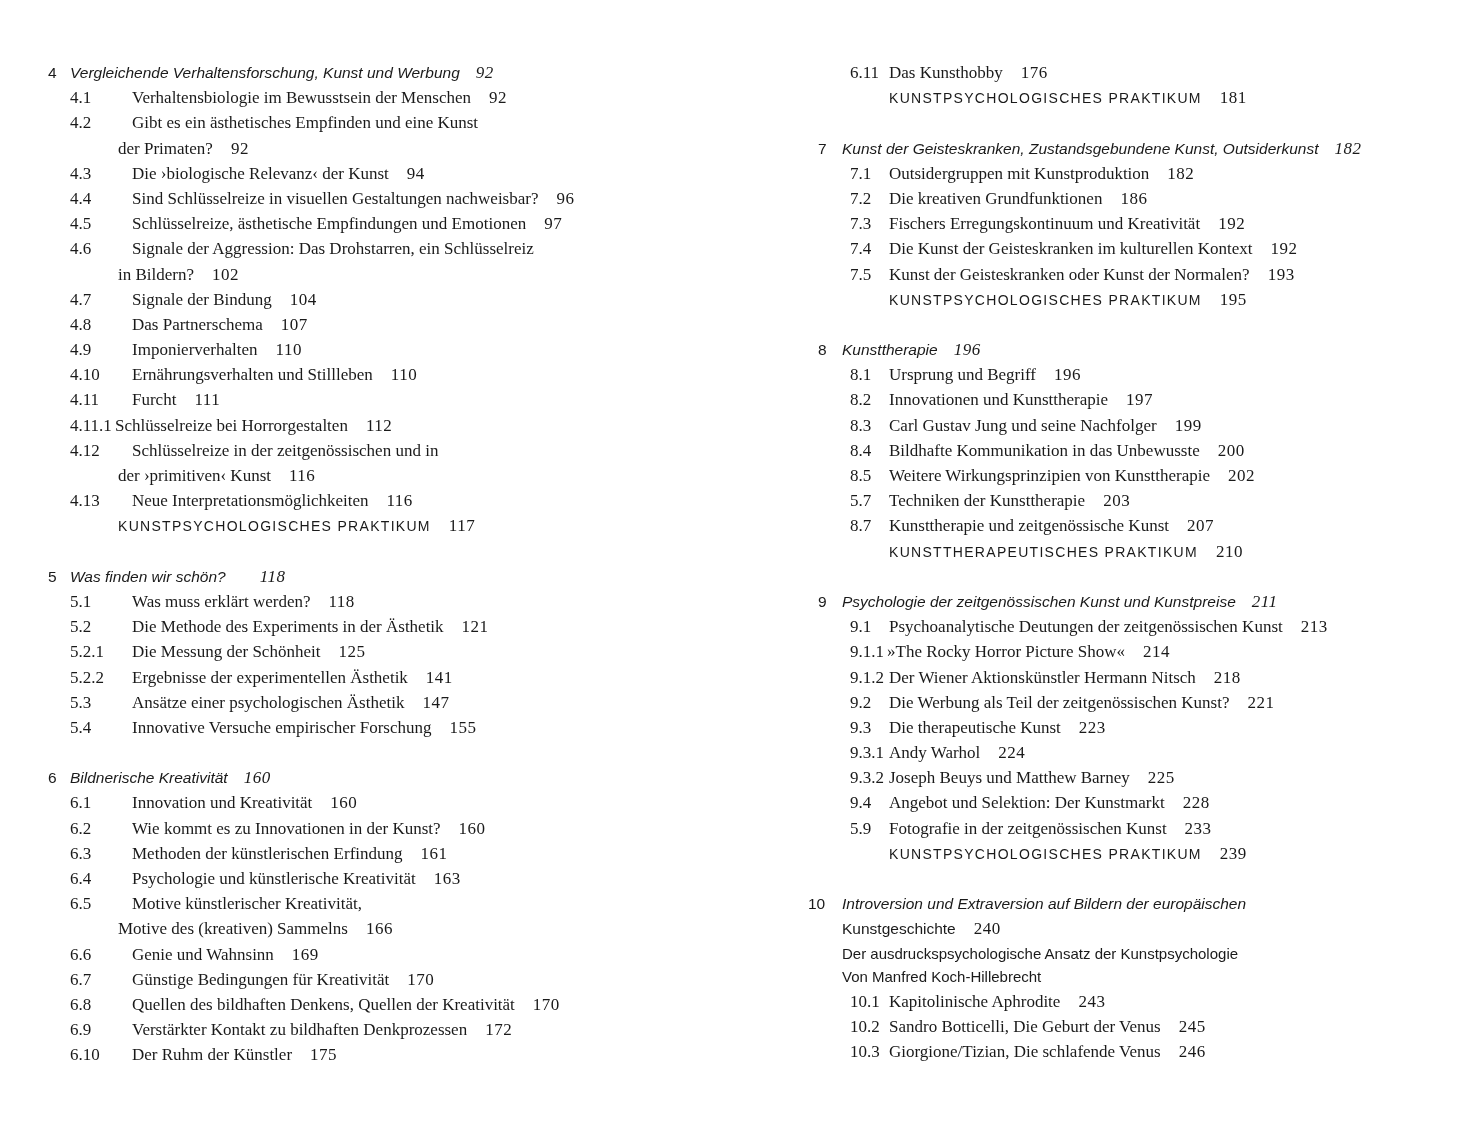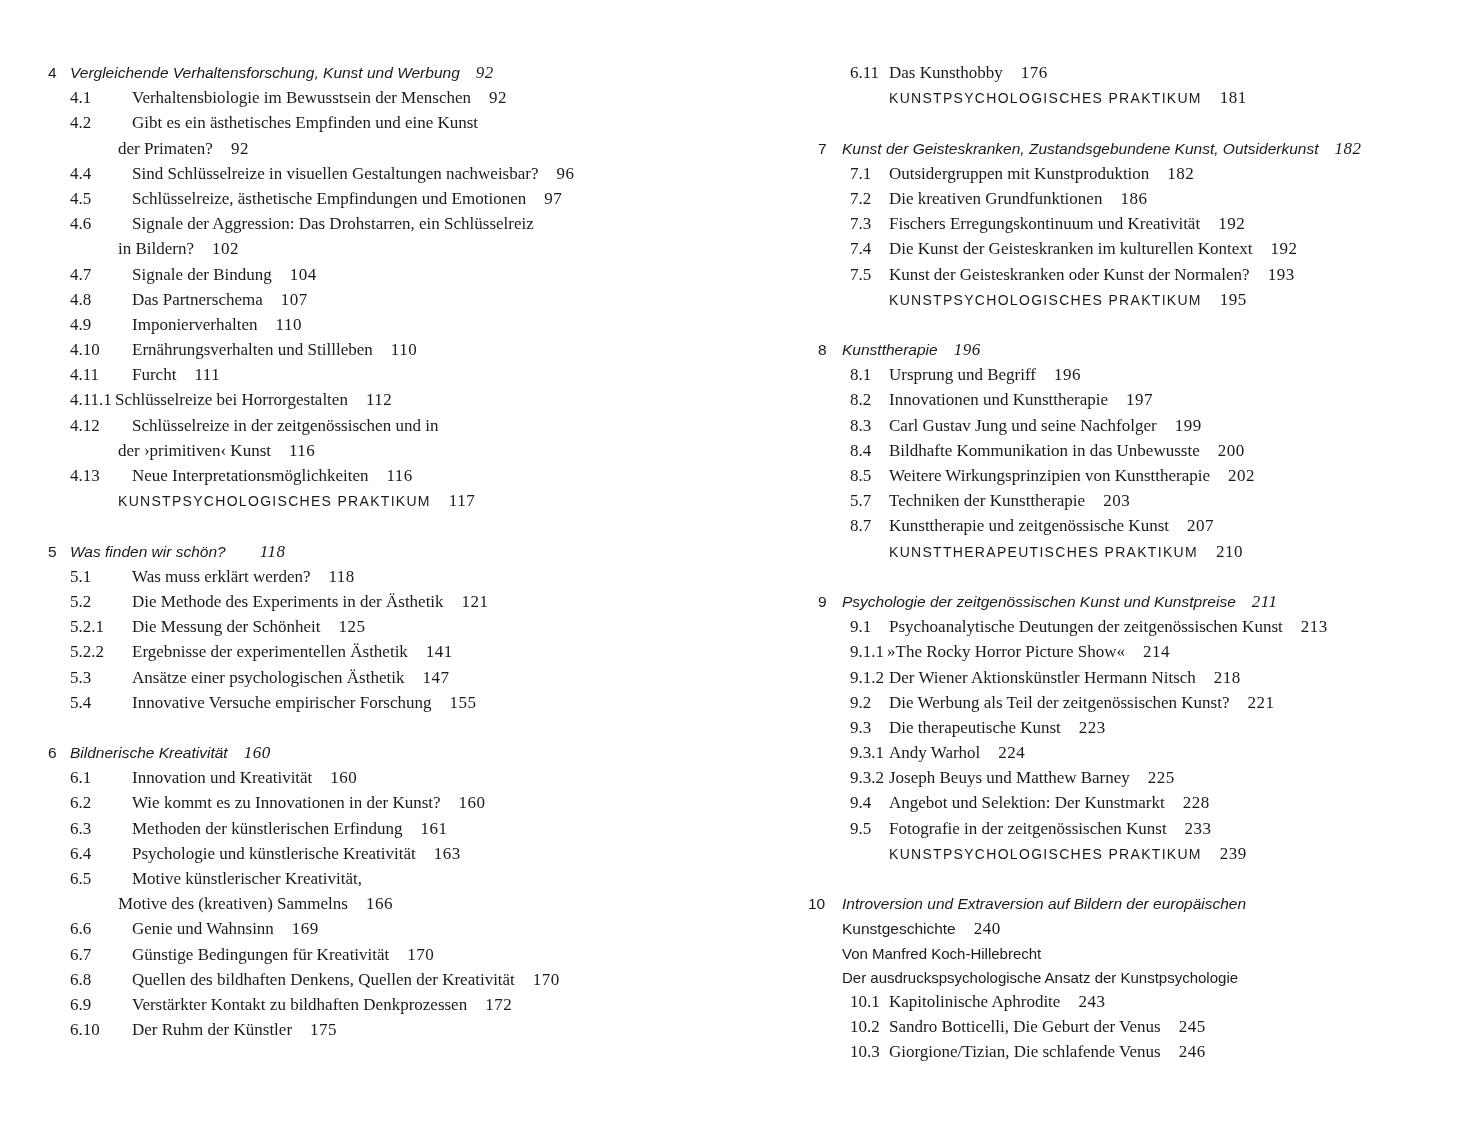--- a/index.html
+++ b/index.html
@@ -92,20 +92,24 @@
   </div>
 
   <div class="line">
     <span class="sec-num">4.2</span>
     <span class="sec-title">Gibt es ein ästhetisches Empfinden und eine Kunst</span>
   </div>
   <div class="line">
     <span class="cont"><span>der Primaten?</span><span class="page">92</span></span>
   </div>
 
+  <div class="line">
+    <span class="sec-num">4.3</span>
+    <span class="sec-title"><span>Die ›biologische Relevanz‹ der Kunst</span><span class="page">94</span></span>
+  </div>
 
   <div class="line">
     <span class="sec-num">4.4</span>
     <span class="sec-title"><span>Sind Schlüsselreize in visuellen Gestaltungen nachweisbar?</span><span class="page">96</span></span>
   </div>
 
   <div class="line">
     <span class="sec-num">4.5</span>
     <span class="sec-title"><span>Schlüsselreize, ästhetische Empfindungen und Emotionen</span><span class="page">97</span></span>
   </div>
@@ -397,43 +401,43 @@
     <span class="sec-num">9.3.2</span>
     <span class="sec-title"><span>Joseph Beuys und Matthew Barney</span><span class="page">225</span></span>
   </div>
 
   <div class="line">
     <span class="sec-num">9.4</span>
     <span class="sec-title"><span>Angebot und Selektion: Der Kunstmarkt</span><span class="page">228</span></span>
   </div>
 
   <div class="line">
-    <span class="sec-num">9.5</span>
+    <span class="sec-num">5.9</span>
     <span class="sec-title"><span>Fotografie in der zeitgenössischen Kunst</span><span class="page">233</span></span>
   </div>
 
   <div class="line">
     <span class="prak"><span>KUNSTPSYCHOLOGISCHES PRAKTIKUM</span><span class="page">239</span></span>
   </div>
 
   <div class="gap"></div>
 
   <div class="line">
     <span class="chap-num" style="left:-10px">10</span>
     <span class="chap-title">Introversion und Extraversion auf Bildern der europäischen</span>
   </div>
   <div class="line">
     <span class="subline"><span>Kunstgeschichte</span><span class="page">240</span></span>
   </div>
+  <div class="line" style="height:23.5px;line-height:23.5px">
+    <span class="subline" style="font-size:15px">Der ausdruckspsychologische Ansatz der Kunstpsychologie</span>
+  </div>
   <div class="line" style="height:24px;line-height:24px">
     <span class="subline" style="font-size:15px">Von Manfred Koch-Hillebrecht</span>
   </div>
-  <div class="line" style="height:23.5px;line-height:23.5px">
-    <span class="subline" style="font-size:15px">Der ausdruckspsychologische Ansatz der Kunstpsychologie</span>
-  </div>
 
   <div class="line">
     <span class="sec-num">10.1</span>
     <span class="sec-title"><span>Kapitolinische Aphrodite</span><span class="page">243</span></span>
   </div>
 
   <div class="line">
     <span class="sec-num">10.2</span>
     <span class="sec-title"><span>Sandro Botticelli, Die Geburt der Venus</span><span class="page">245</span></span>
   </div>

